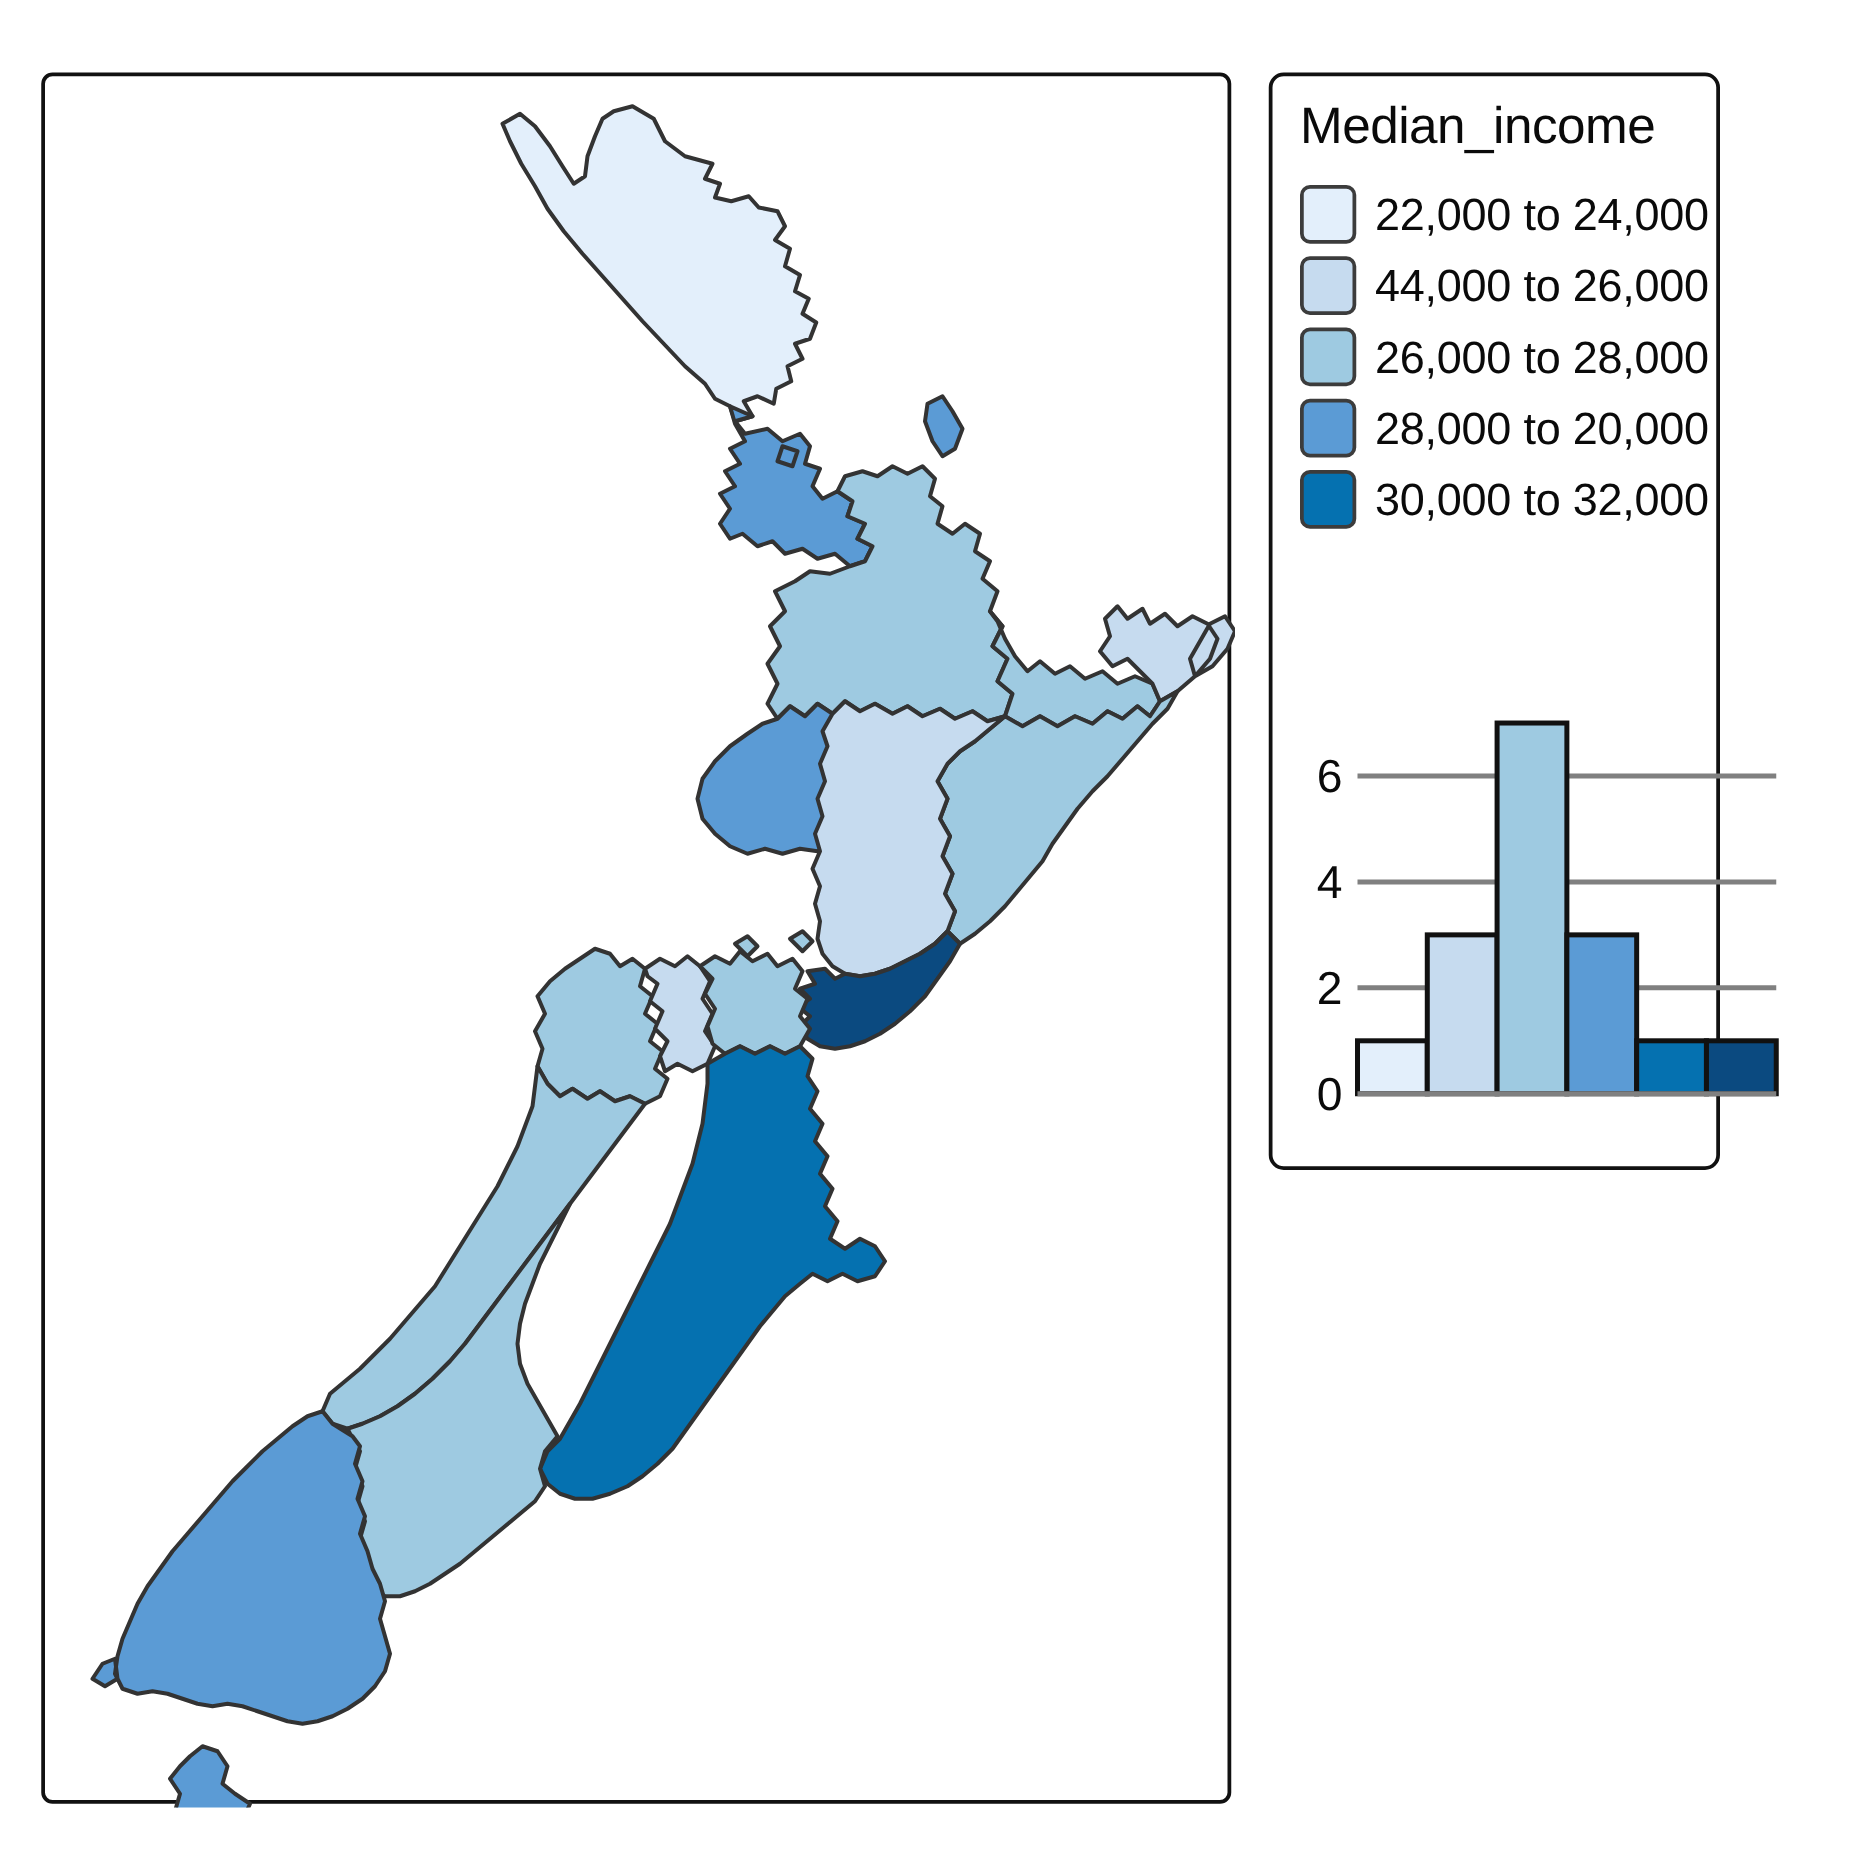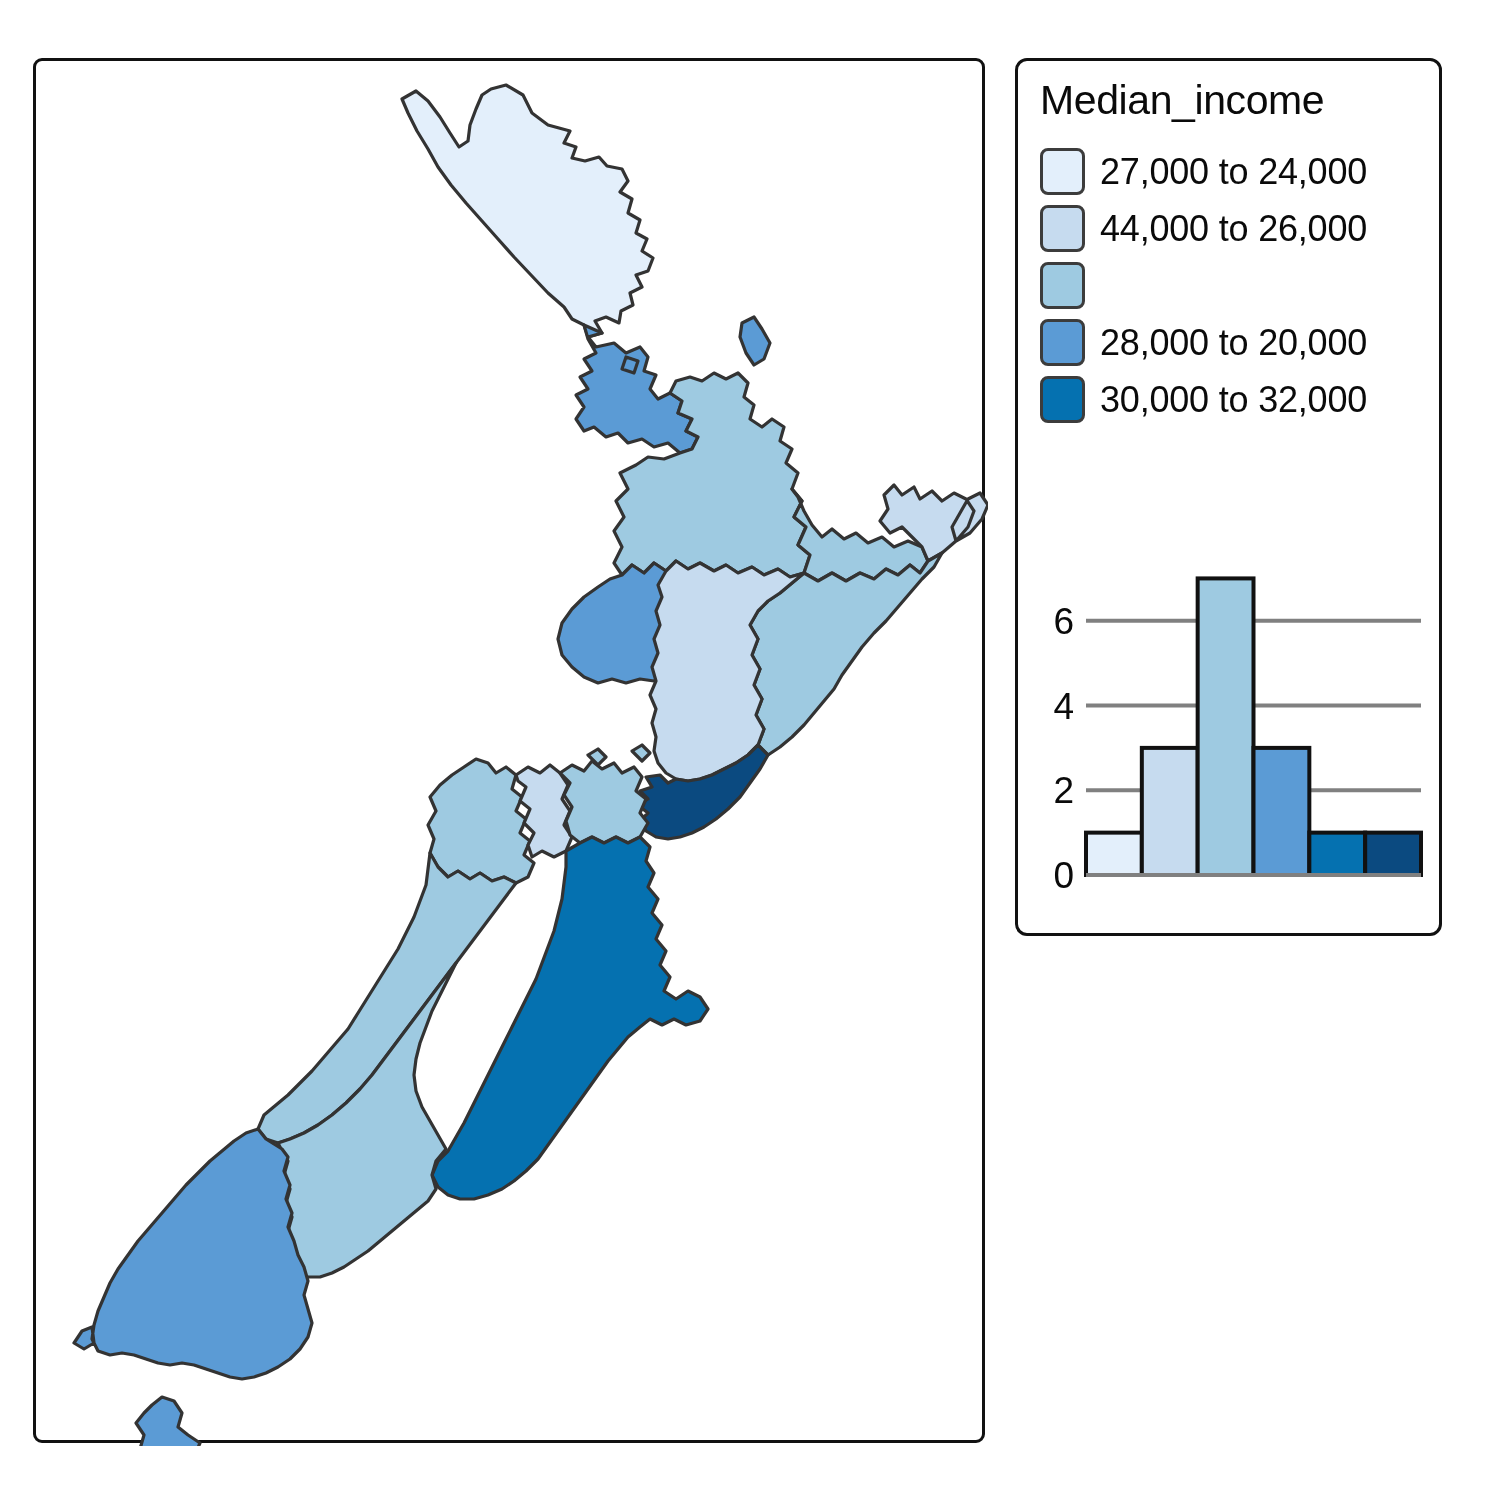--- a/index.html
+++ b/index.html
@@ -7,21 +7,21 @@
 
   
   #map-panel{
     position:absolute;left:33px;top:58px;width:952px;height:1385px;
     border:3px solid #111111;border-radius:9px;background:#ffffff;box-sizing:border-box;
   }
   #map-svg{position:absolute;left:0;top:0;width:952px;height:1385px;display:block;}
 
   
   #legend-panel{
-    position:absolute;left:1015px;top:58px;width:427px;height:878px;
+    position:absolute;left:1015px;top:58px;width:361px;height:878px;
     border:3px solid #111111;border-radius:12px;background:#ffffff;box-sizing:border-box;
   }
 
   #legend-title{
     position:absolute;left:22px;top:16px;font-size:41px;color:#0a0a0a;
     letter-spacing:-0.4px;white-space:nowrap;
   }
 
   #legend-items{position:absolute;left:22px;top:82px;width:390px;}
   .legend-row{display:flex;align-items:center;height:57px;}
@@ -165,28 +165,29 @@
   </svg>
 </div>
 
 <div id="legend-panel">
 
   <div id="legend-title">Median_income</div>
 
   <div id="legend-items">
     <div class="legend-row">
       <span class="legend-swatch" style="background:#e3effb"></span>
-      <span class="legend-label">27,000 to 24,000</span>
+      <span class="legend-label">22,000 to 24,000</span>
     </div>
     <div class="legend-row">
       <span class="legend-swatch" style="background:#c6dbef"></span>
       <span class="legend-label">44,000 to 26,000</span>
     </div>
     <div class="legend-row">
       <span class="legend-swatch" style="background:#9ecae1"></span>
+      <span class="legend-label">26,000 to 28,000</span>
     </div>
     <div class="legend-row">
       <span class="legend-swatch" style="background:#5b9bd5"></span>
       <span class="legend-label">28,000 to 20,000</span>
     </div>
     <div class="legend-row">
       <span class="legend-swatch" style="background:#0571b0"></span>
       <span class="legend-label">30,000 to 32,000</span>
     </div>
   </div>

